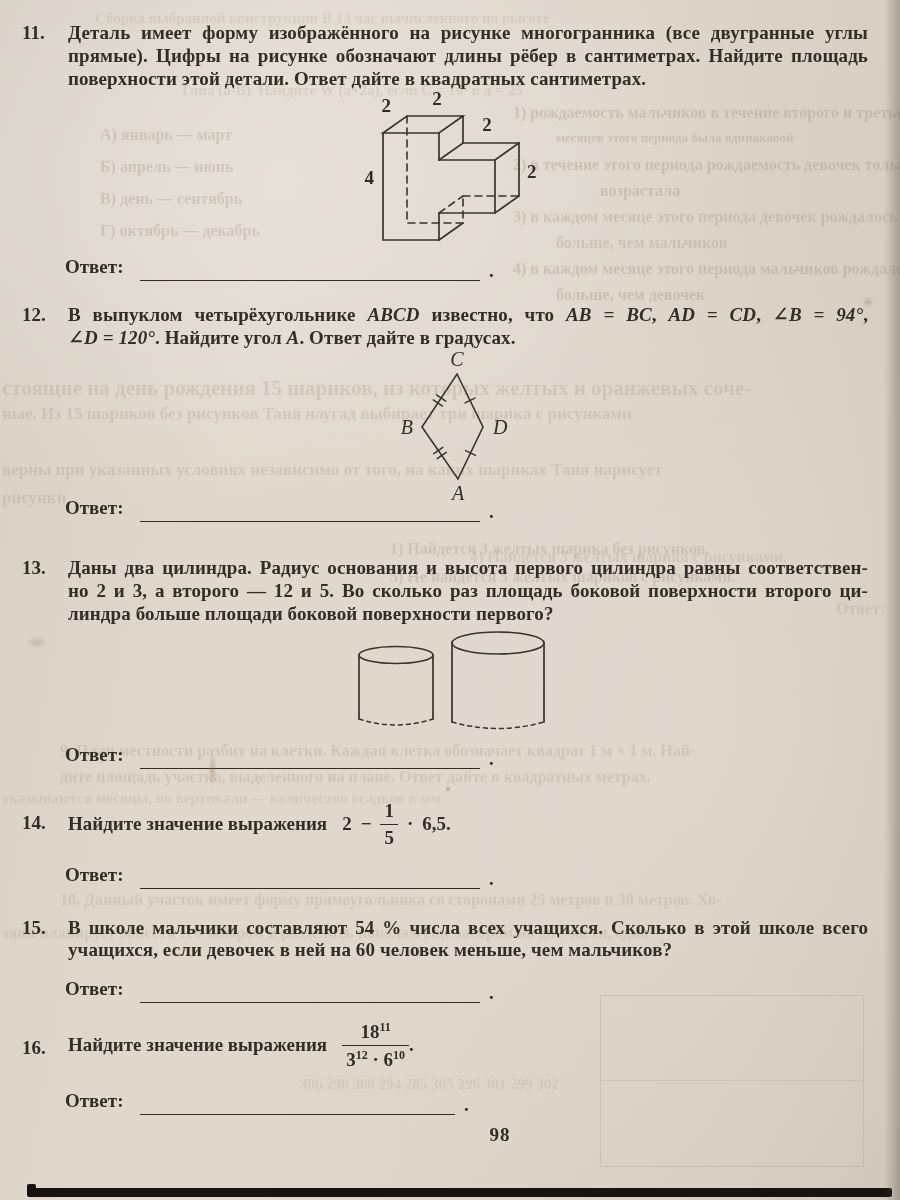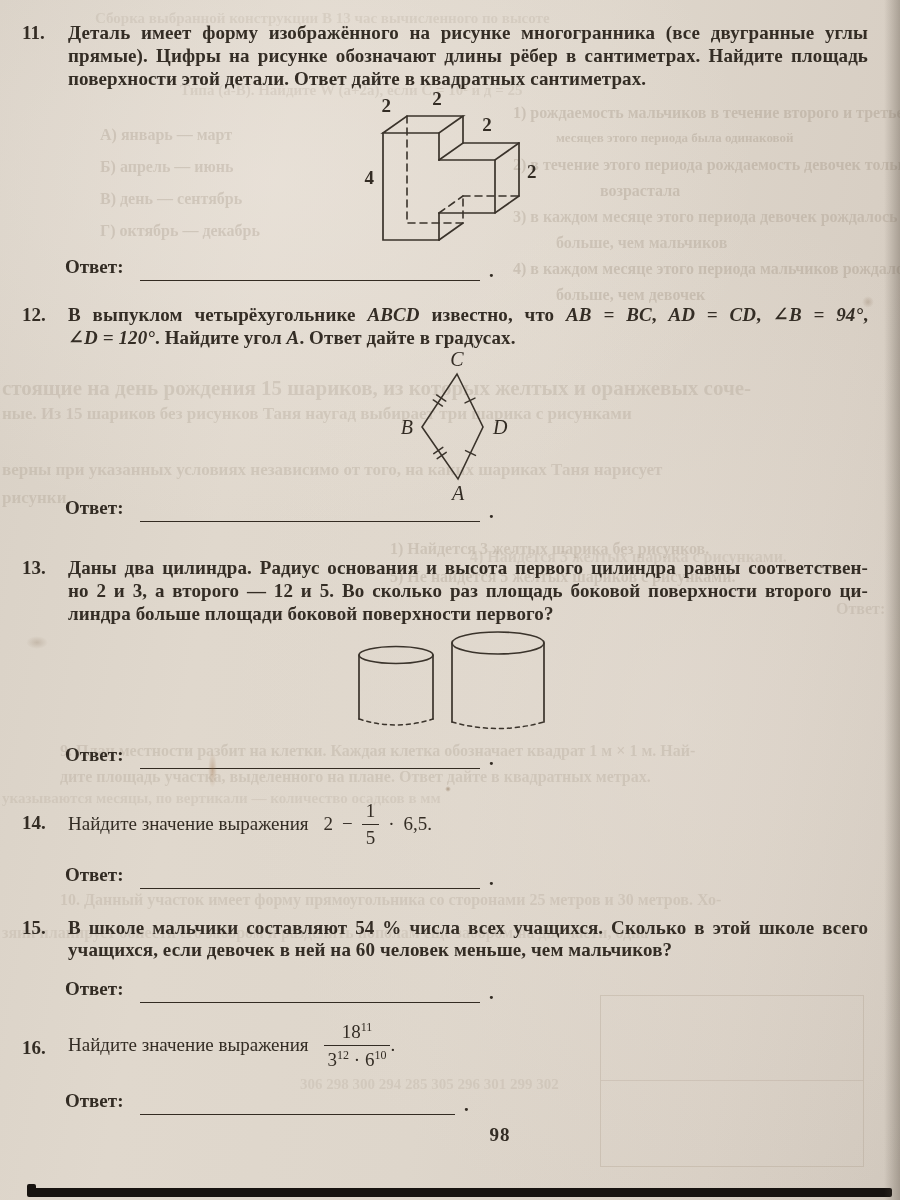--- a/index.html
+++ b/index.html
@@ -17,21 +17,21 @@
          letter-spacing:.1px;color:#342d25;}
   .fill{text-align:justify;text-align-last:justify;}
   .mt{font-style:italic;}
   .ansrow{position:absolute;left:65px;width:470px;height:32px;}
   .anslabel{position:absolute;left:0;top:0;font-size:19px;font-weight:bold;}
   .ansline{position:absolute;left:75px;top:24px;height:0;border-bottom:1.7px solid #332b22;}
   .w340{width:340px}.w315{width:315px}
   .ansdot{position:absolute;top:4px;font-size:19px;font-weight:bold;}
   .d422{left:424px}.d397{left:399px}
   .exprow{position:absolute;left:68px;height:48px;display:flex;align-items:center;
-          font-size:19px;font-weight:normal;color:#342d25;}
+          font-size:19px;font-weight:bold;color:#342d25;}
   .exprow .gap{width:9px}.exprow .gapL{width:15px}
   .frac{display:inline-flex;flex-direction:column;align-items:center;line-height:1.05;}
   .fnum{padding:0 4px 3px}.fden{padding:3px 4px 0}
   .fbar{border-top:1.8px solid #332c24;width:100%;height:0}
   .exp{font-size:12px;vertical-align:7px;letter-spacing:0;}
   svg text{font-family:"Liberation Serif","DejaVu Serif",serif;fill:#332c24;}
   .figlabel{font-size:19px;font-weight:bold;}
   .vtx{font-size:20px;font-style:italic;}
   .pageno{position:absolute;left:450px;top:1124px;width:100px;text-align:center;
           font-size:19px;font-weight:bold;letter-spacing:1px;}

